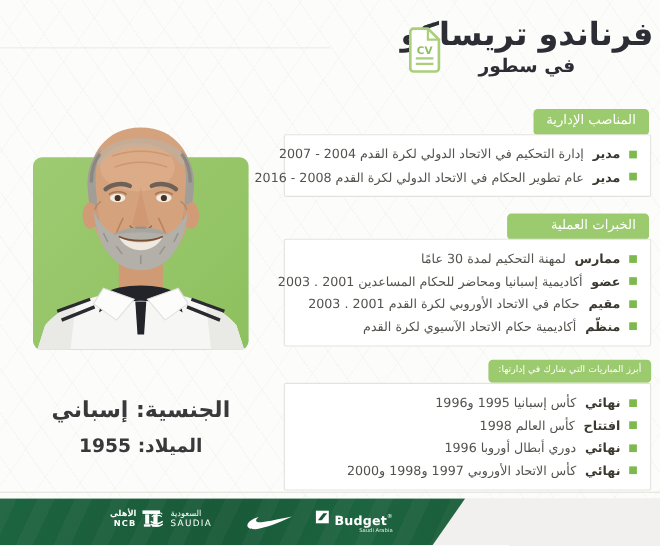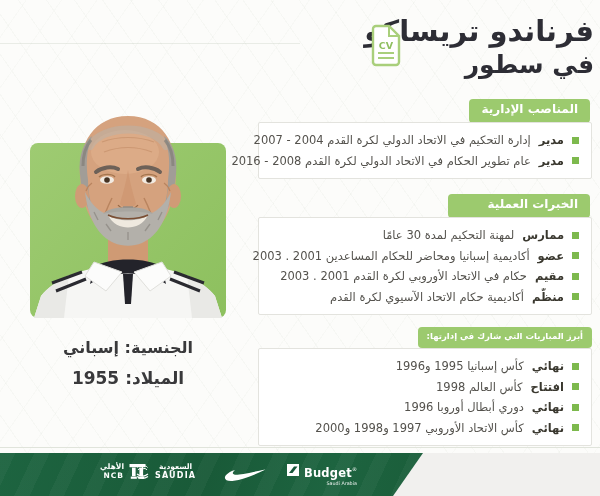--- a/index.html
+++ b/index.html
@@ -8,35 +8,35 @@
     background-color:#fcfcfa;
     background-image:
       repeating-linear-gradient(55deg, rgba(140,160,130,0.05) 0 1px, transparent 1px 23px),
       repeating-linear-gradient(-55deg, rgba(140,160,130,0.04) 0 1px, transparent 1px 29px);
   }
   .hline{position:absolute;left:0;top:43px;width:300px;height:1px;background:rgba(120,140,110,.14);}
 
   
   .title{position:absolute;top:13px;right:6px;text-align:right;direction:rtl;color:#2d2d35;font-weight:bold;}
   .title .l1{font-size:29px;line-height:1.25;}
-  .title .l2{font-size:25px;line-height:1.3;}
+  .title .l2{font-size:17px;line-height:1.3;text-align:center;}
   .cv-icon{position:absolute;top:24px;right:198px;width:32px;height:43px;}
 
   
   .photo-green{position:absolute;left:30px;top:143px;width:196px;height:175px;border-radius:8px;
     background:linear-gradient(135deg,#9ecb72,#8dc05e);}
   .portrait{position:absolute;left:28px;top:112px;width:200px;height:206px;}
 
   
   .bio{position:absolute;left:16px;top:333px;width:224px;text-align:center;direction:rtl;color:#39393b;}
-  .bio .line1{font-size:16px;font-weight:bold;line-height:1.9;}
+  .bio .line1{font-size:20px;font-weight:bold;line-height:1.9;margin-top:20px;}
   .bio .line2{font-size:17px;font-weight:bold;line-height:1.8;}
 
   
-  .badge{position:absolute;right:10px;background:#9cca6e;color:#fff;font-weight:bold;
+  .badge{position:absolute;right:10px;background:#9cca6e;color:#fff;font-weight:normal;
     border-radius:4px;padding:4px 12px 6px;font-size:12px;direction:rtl;line-height:1.15;}
   .badge-sm{font-size:8.5px;padding:5px 9px 6px;right:8px;}
   #badge1{top:99px;} #badge2{top:194px;padding-left:40px;} #badge3{top:327px;}
   .panel{position:absolute;right:8px;width:334px;box-sizing:border-box;background:#fff;
     border:1px solid #e3e3de;border-radius:2px;padding:7px 12px;direction:rtl;}
   #panel1{top:122px;} #panel2{top:217px;} #panel3{top:348px;}
   .row{display:flex;align-items:center;gap:8px;font-size:11.5px;color:#54524d;line-height:20.5px;}
   .row .sq{width:7px;height:7px;background:#7db94d;flex:none;}
   .row .lead{font-weight:bold;color:#3a382f;white-space:nowrap;}
   .row .txt{white-space:nowrap;}
@@ -47,21 +47,21 @@
   .footer-green{position:absolute;inset:0;
     background:linear-gradient(105deg,#1d6440 0%,#195a38 35%,#1d6440 55%,#16522f 100%);
     clip-path:polygon(0 0,70.5% 0,65.5% 100%,0 100%);}
   .footer-green::after{content:"";position:absolute;inset:0;
     background:repeating-linear-gradient(115deg, rgba(255,255,255,.035) 0 14px, transparent 14px 31px);}
   .sponsor{position:absolute;display:flex;align-items:center;gap:5px;color:#fff;z-index:2;}
   .ncb{left:55px;top:9px;}
   .ncb-text{text-align:right;font-size:7.5px;font-weight:bold;line-height:1.25;margin-left:45px;}
   .ncb-text .en{letter-spacing:1px;}
   .saudia{left:135px;top:9px;}
-  .saudia-text{text-align:center;font-size:7.5px;font-weight:bold;line-height:1.25;}
+  .saudia-text{text-align:left;font-size:7.5px;font-weight:normal;line-height:1.25;}
   .saudia-text .en{letter-spacing:1.2px;font-size:8px;}
   .nike{left:221px;top:15px;}
   .budget{left:287px;top:11px;align-items:flex-start;}
   .budget-text{line-height:1;}
   .budget-text .name{font-size:11.5px;font-weight:bold;letter-spacing:.2px;}
   .budget-text .reg{font-size:5px;vertical-align:super;}
   .budget-text .sub{font-size:4.8px;text-align:right;margin-top:1.5px;opacity:.9;}
   .fed{position:absolute;left:430px;top:7px;width:160px;text-align:center;z-index:2;}
   .fed-ar{color:#3c9a67;font-weight:bold;font-size:10px;direction:rtl;line-height:1.3;}
   .fed-en{color:#2a6b4d;font-weight:bold;font-size:6.3px;letter-spacing:.45px;margin-top:1px;}

